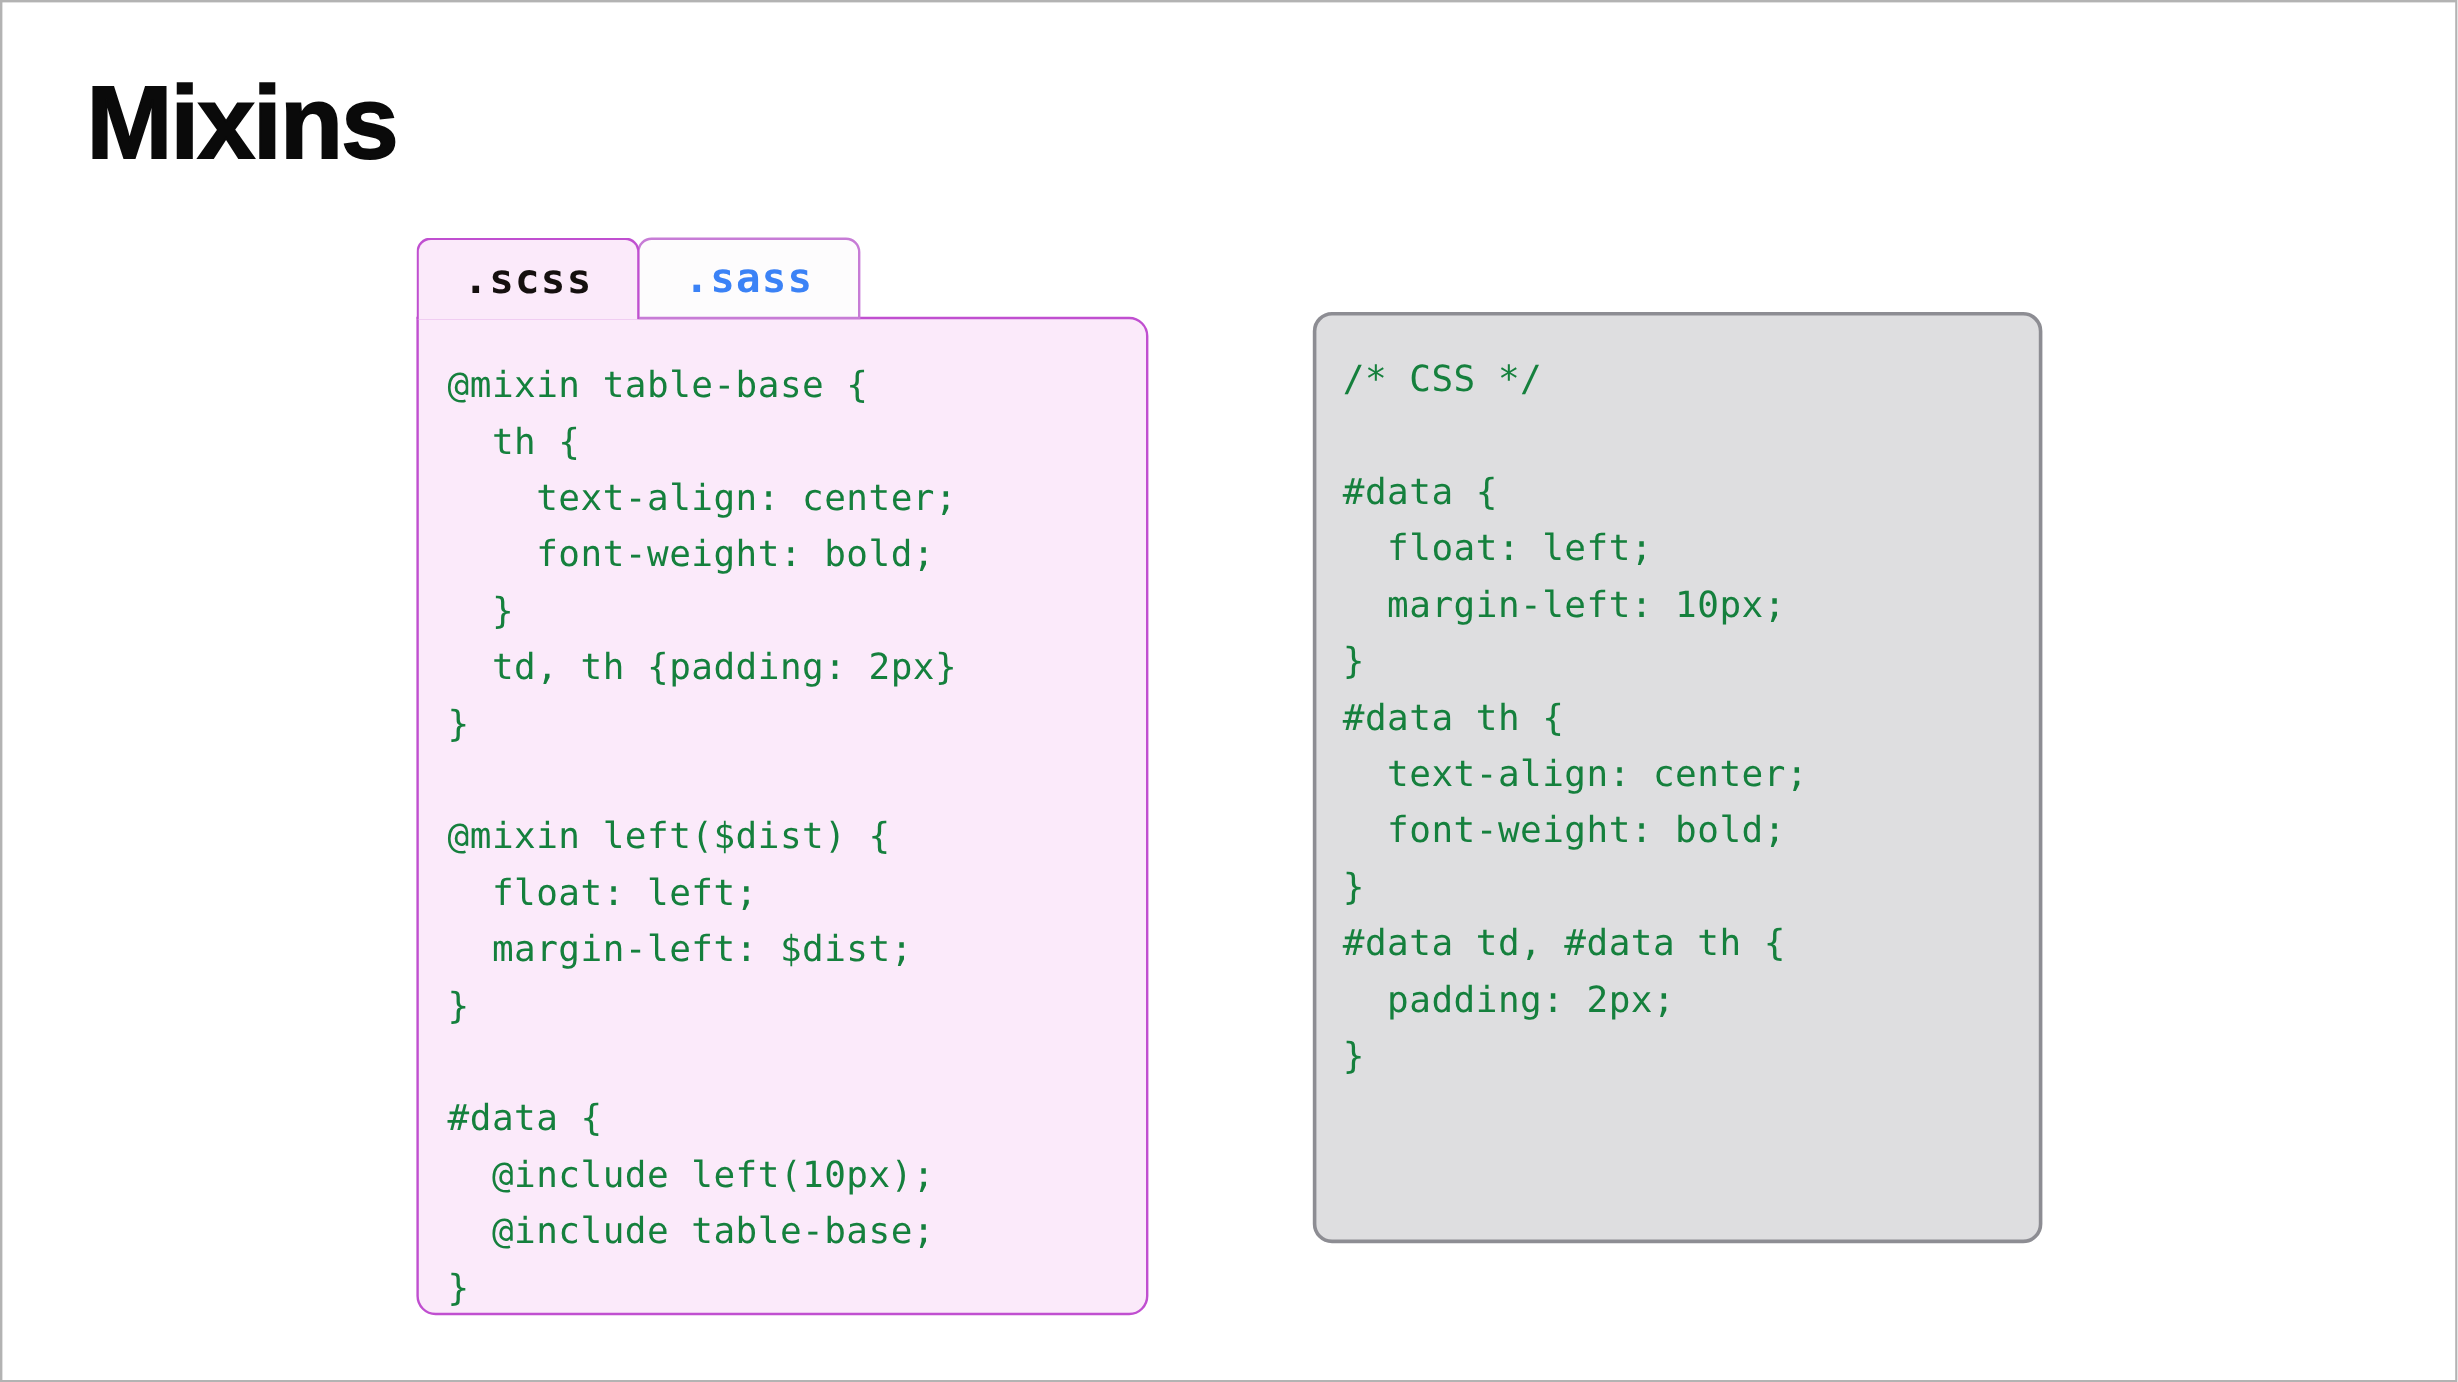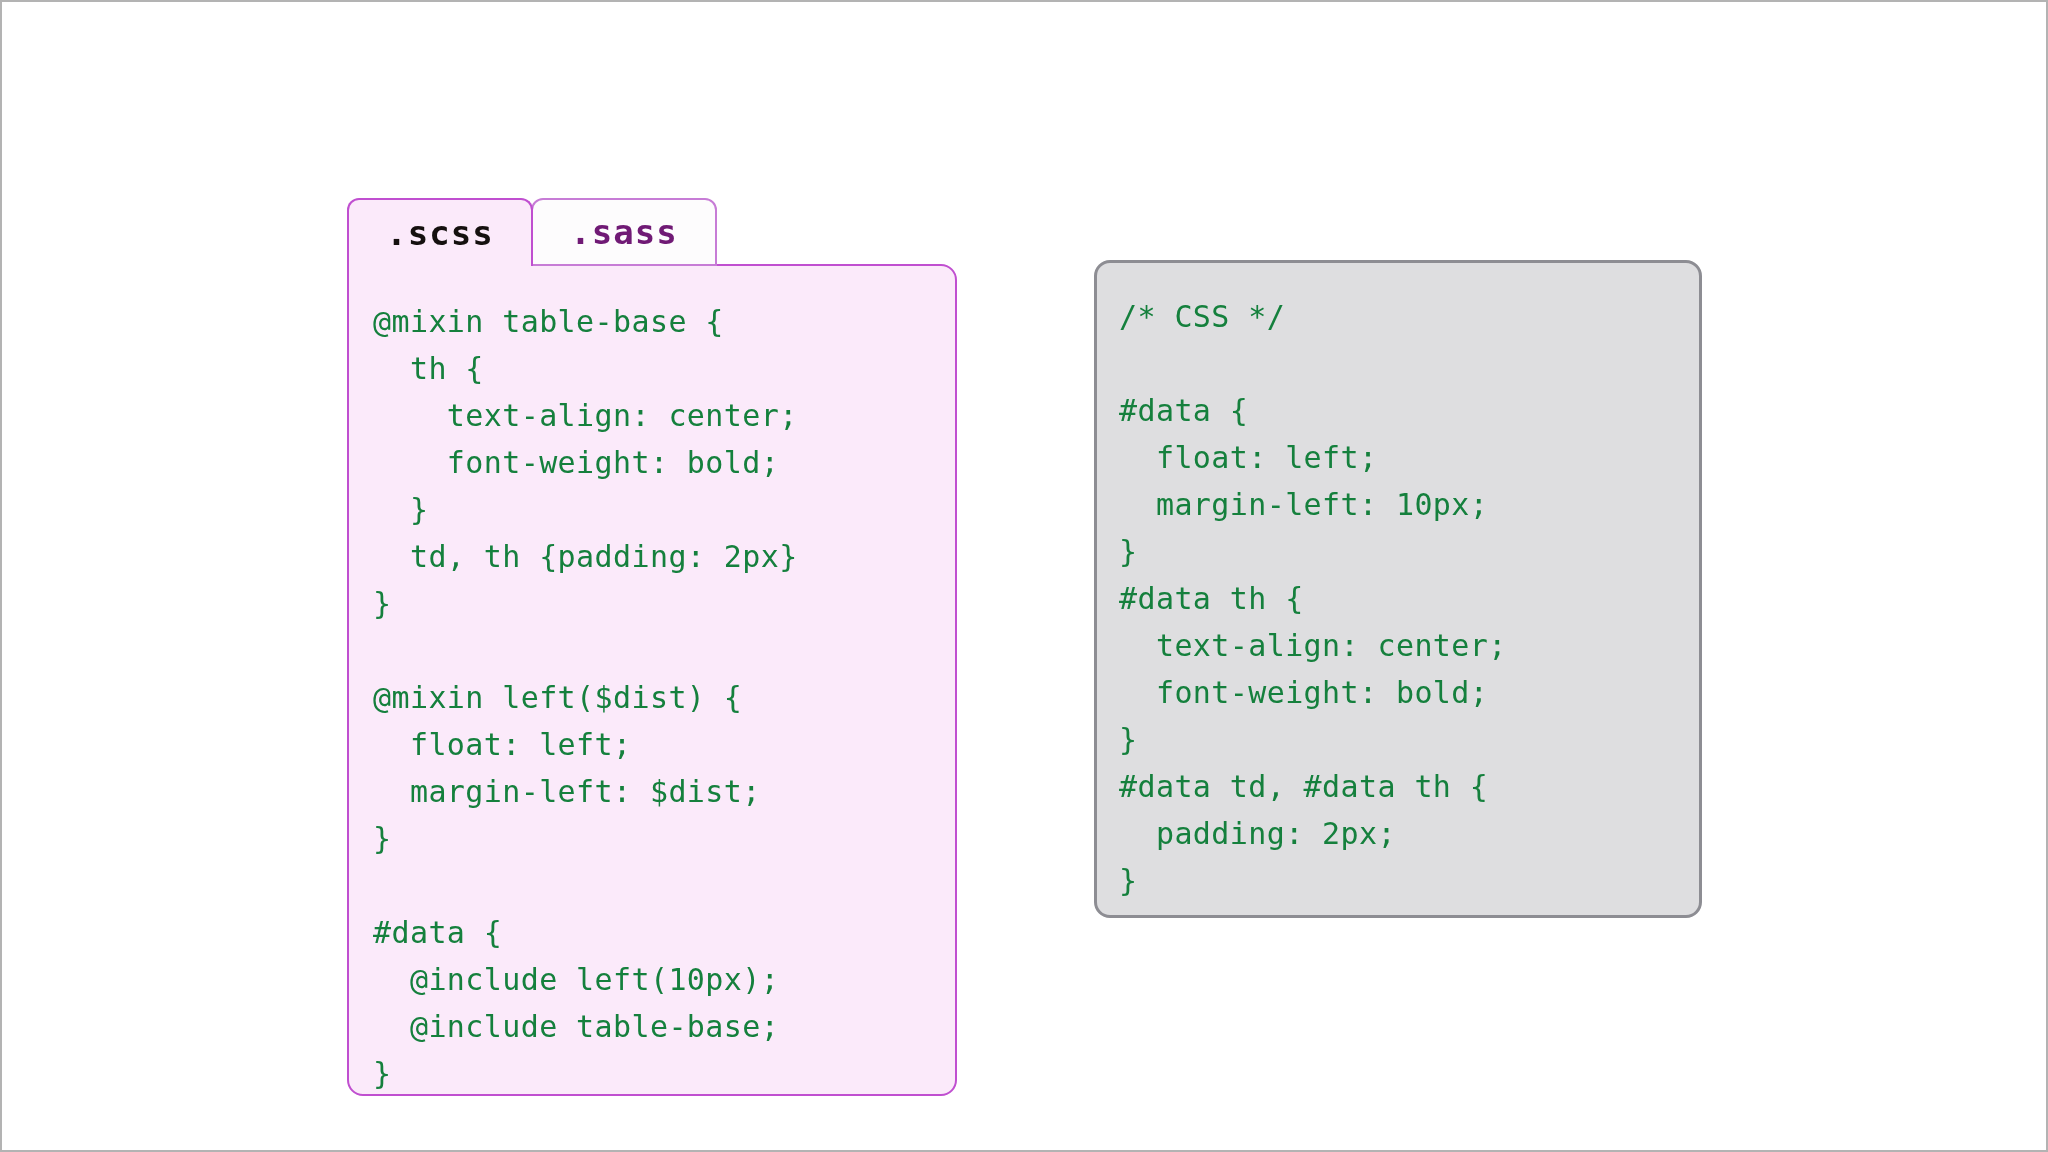--- a/index.html
+++ b/index.html
@@ -74,21 +74,21 @@
     color: #15100f;
     border: 2px solid #c04fd0;
     border-bottom: none;
     position: relative;
     z-index: 4;
   }
   .tab-inactive {
     width: 186px;
     margin-left: -2px;
     background: #fdfcfd;
-    color: #701a75;
+    color: #3b82f6;
     border: 2px solid #c77cd6;
     border-bottom: 2px solid #c77cd6;
     position: relative;
     z-index: 2;
   }
 
   .code-body {
     position: absolute;
     left: 0;
     top: 66px;
@@ -115,36 +115,37 @@
     white-space: pre;
     letter-spacing: 0.4px;
   }
 
   
   .css-panel {
     position: absolute;
     left: 1092px;
     top: 258px;
     width: 608px;
-    height: 658px;
+    height: 776px;
     box-sizing: border-box;
     background: #dedee0;
     border: 3px solid #8d8d93;
     border-radius: 16px;
   }
   .css-panel .code-text {
     left: 22px;
     top: 30px;
   }
 </style>
 </head>
 <body>
 
 <div class="slide">
 
+  <div class="slide-title">Mixins</div>
 
   <div class="scss-panel">
 
     <div class="tabbar">
       <div class="tab tab-active">
         <span>.scss</span>
       </div>
       <div class="tab tab-inactive">
         <span>.sass</span>
       </div>

